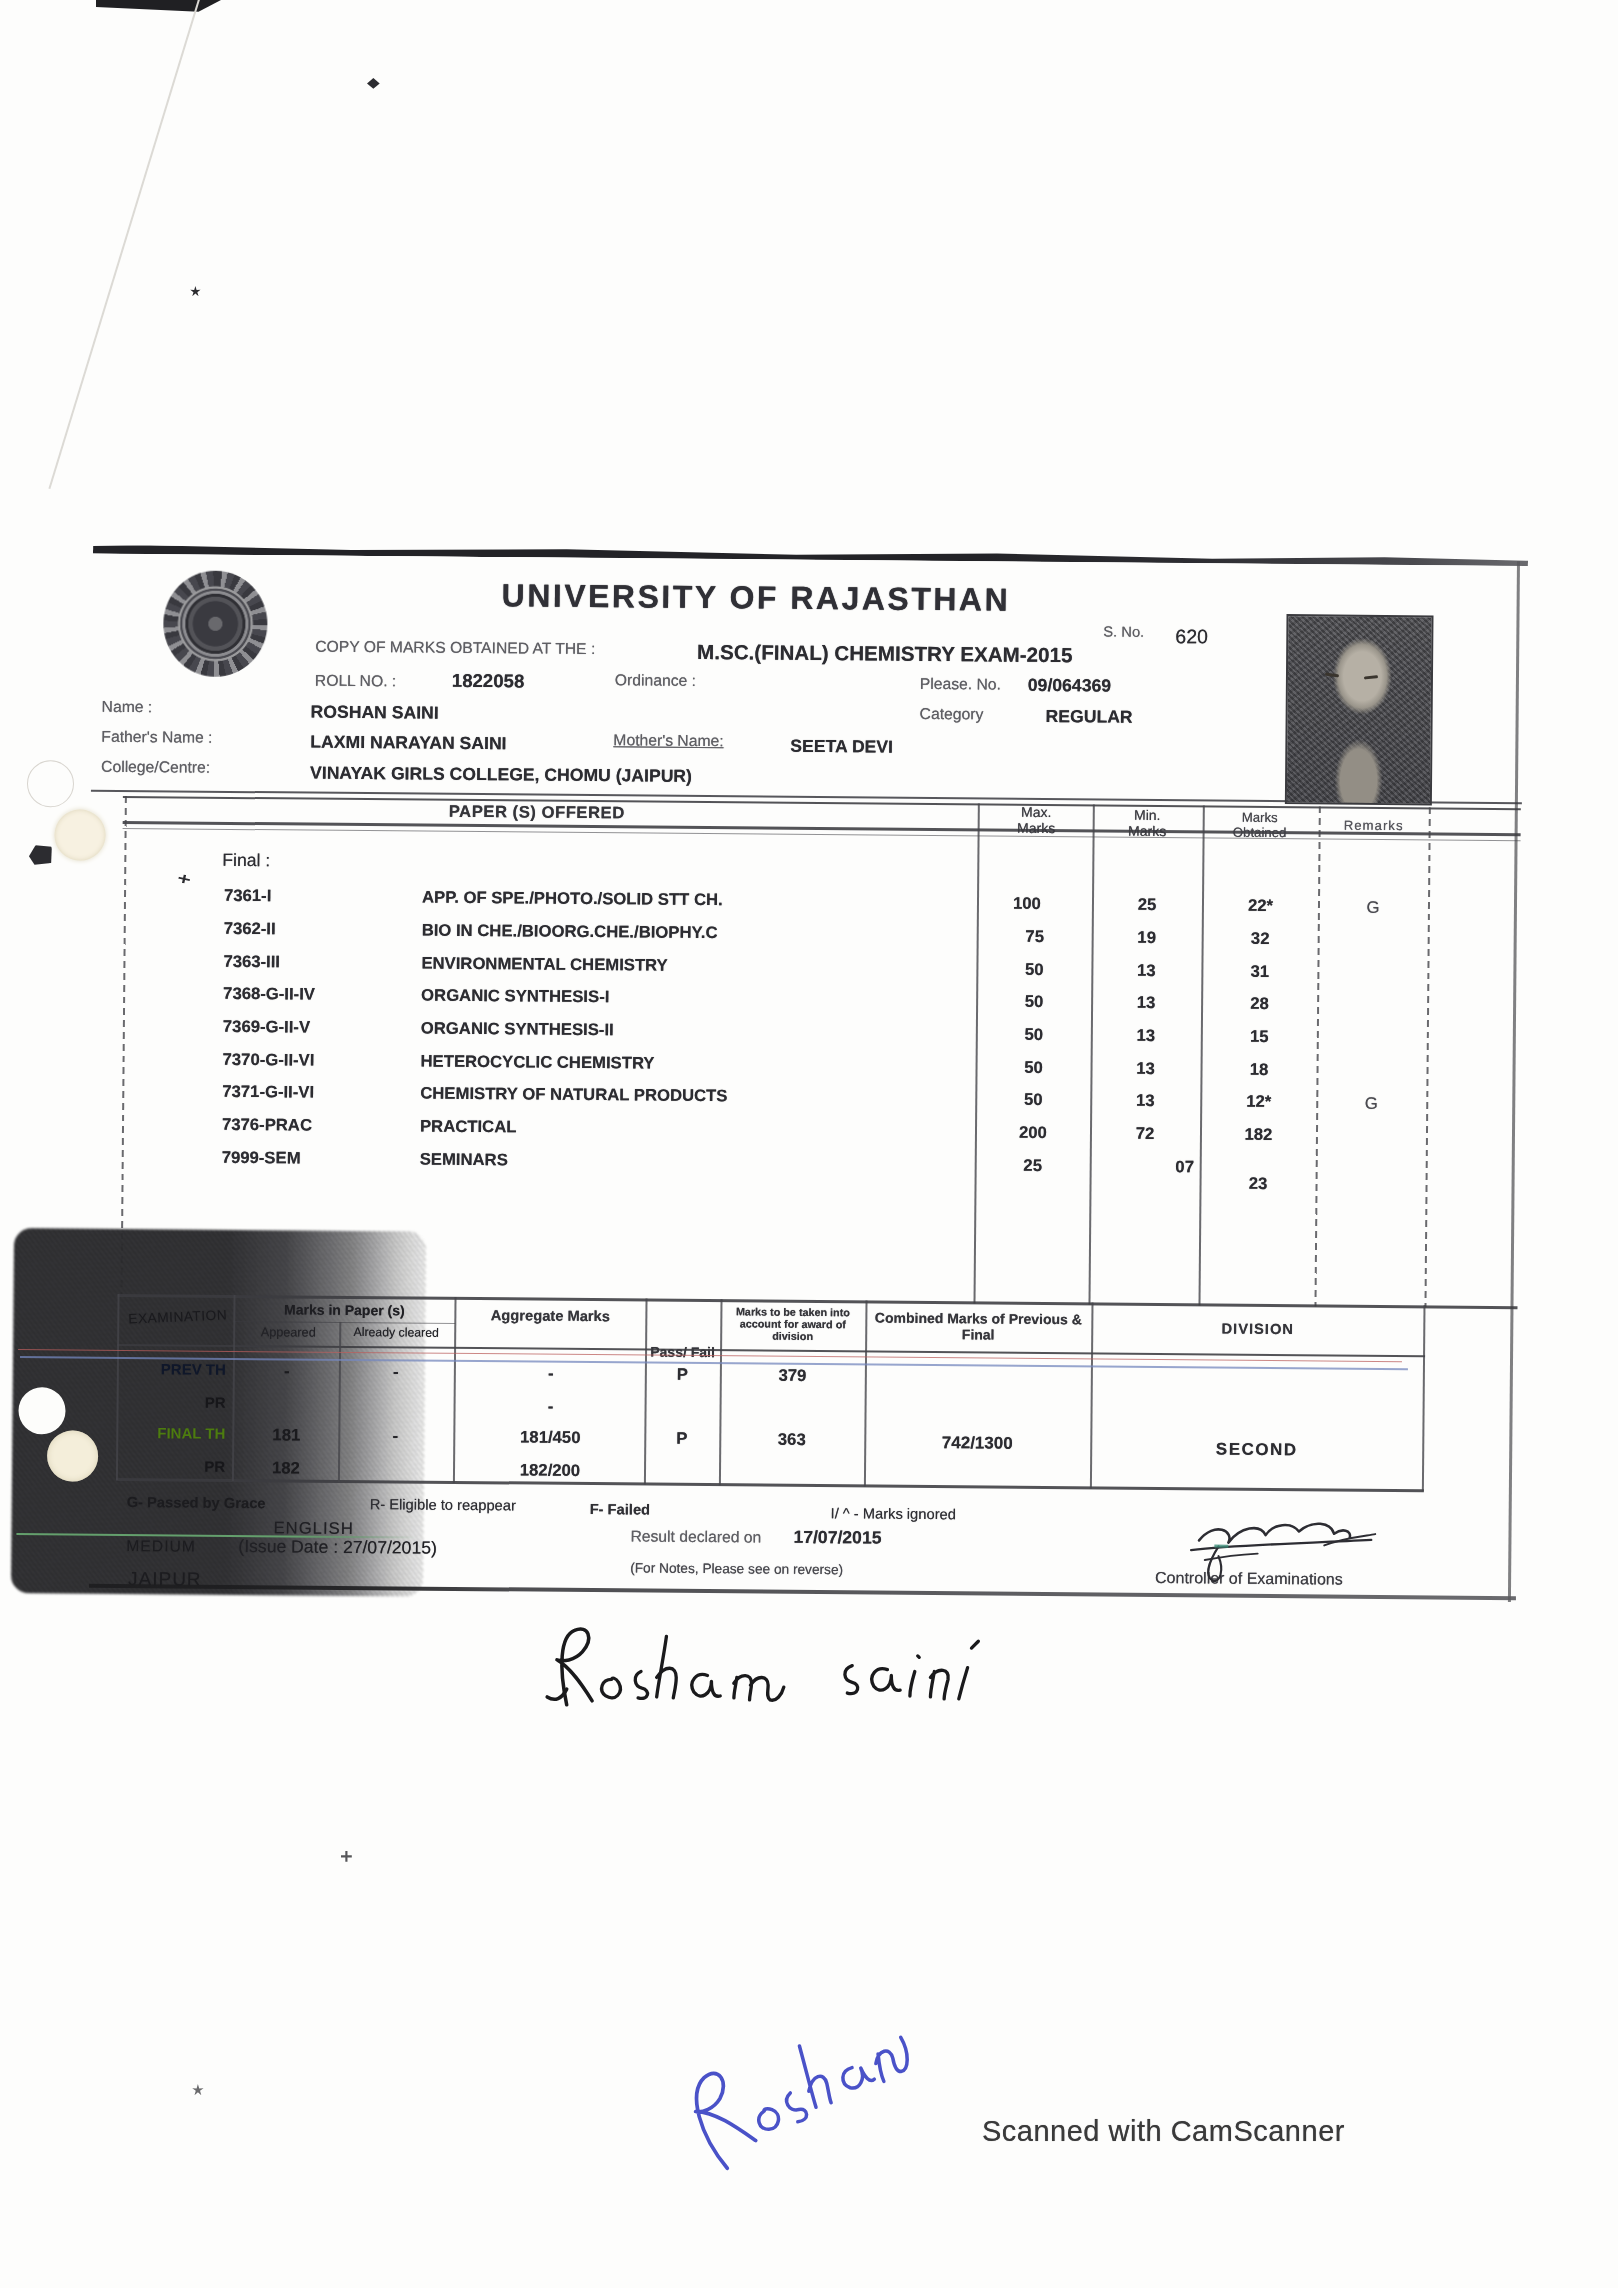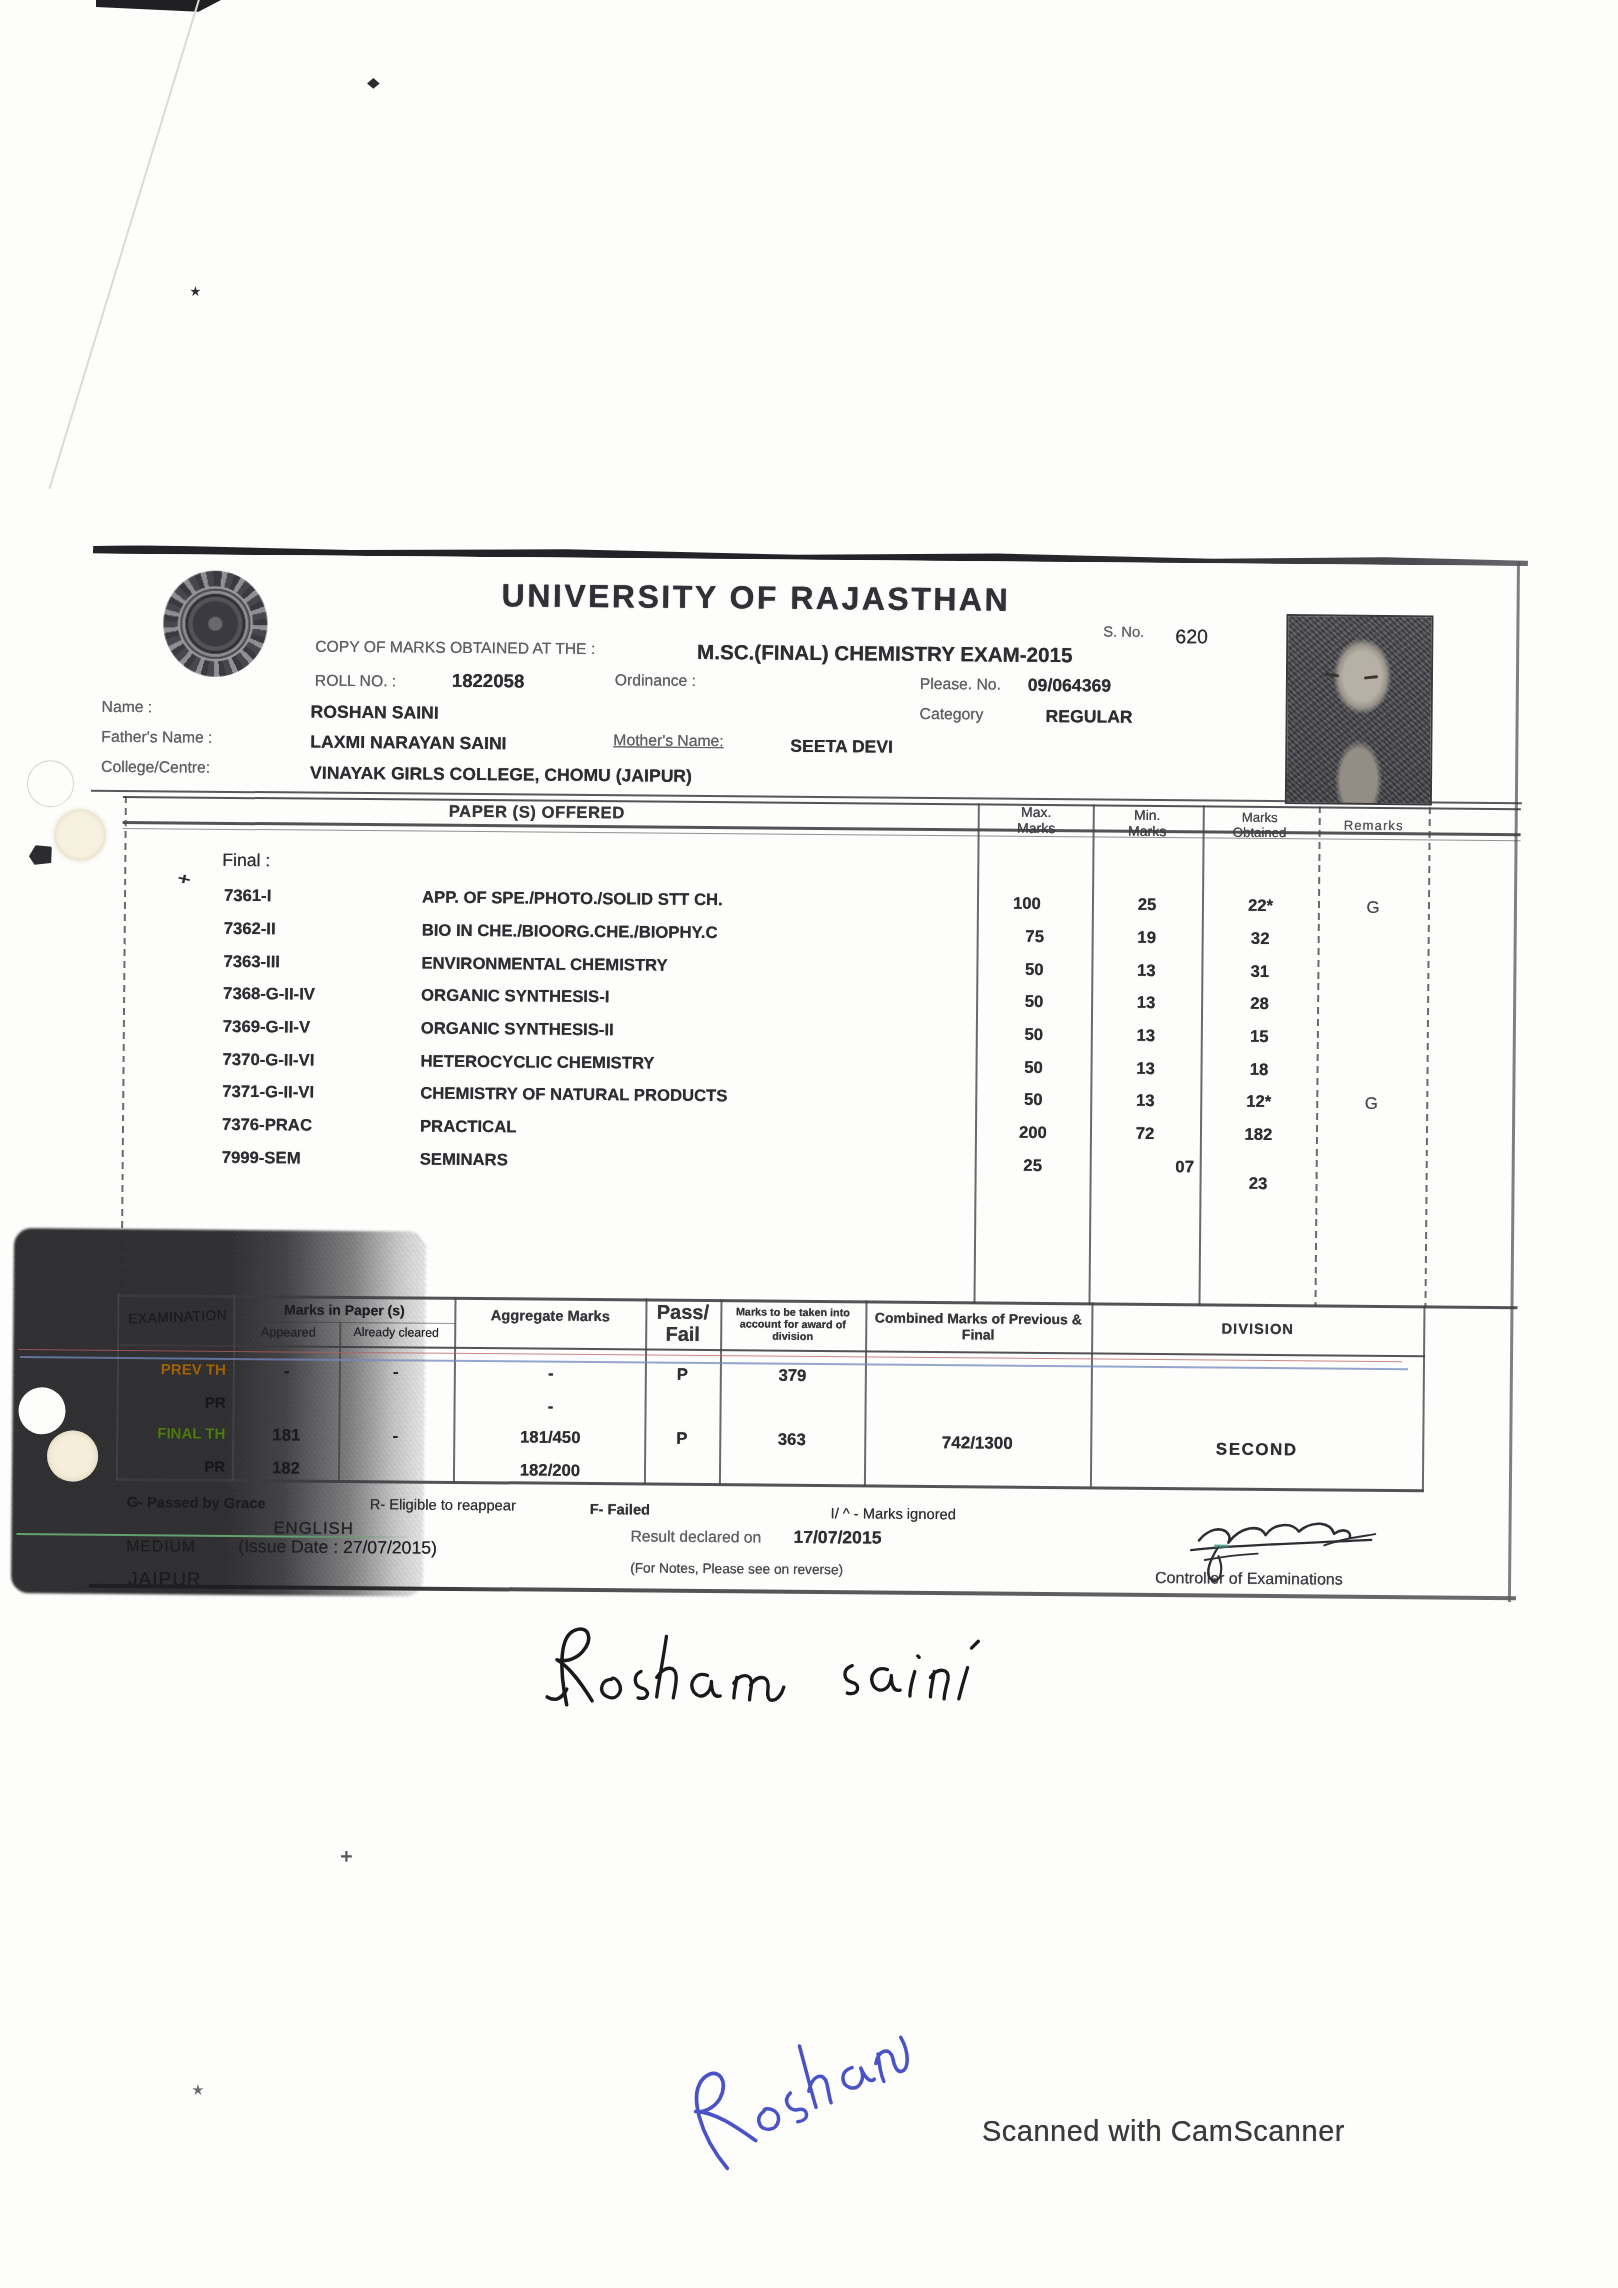--- a/index.html
+++ b/index.html
@@ -215,28 +215,28 @@
     <div class="vline overblob" style="left:727px;top:1294px;height:186px;"></div>
     <div class="vline overblob" style="left:872px;top:1294px;height:186px;"></div>
     <div class="vline overblob" style="left:1098px;top:1294px;height:186px;"></div>
     <div class="vline overblob" style="left:1430px;top:1294px;height:186px;"></div>
 
     <div class="txt overblob" style="left:135px;top:1309px;font-size:13.7px;color:#1a1a1d;transform:rotate(-3deg);letter-spacing:0.5px;">EXAMINATION</div>
     <div class="txt th ctr overblob" style="left:245px;top:1301px;width:212px;font-size:14px;color:#1e1e22;">Marks in Paper (s)</div>
     <div class="txt ctr overblob" style="left:247px;top:1324px;width:96px;font-size:12.7px;color:#232327;">Appeared</div>
     <div class="txt ctr overblob" style="left:348px;top:1324px;width:110px;font-size:12.3px;color:#232327;">Already cleared</div>
     <div class="txt th ctr" style="left:469px;top:1304px;width:176px;font-size:14.7px;">Aggregate Marks</div>
-    <div class="txt th ctr" style="left:657px;top:1296px;width:65px;font-size:20px;">Pass/ Fail</div>
+    <div class="txt th ctr" style="left:657px;top:1340px;width:65px;font-size:14px;">Pass/ Fail</div>
     <div class="txt th ctr" style="left:731px;top:1300px;width:137px;font-size:10.8px;font-weight:700;">Marks to be taken into account for award of division</div>
     <div class="txt th ctr" style="left:877px;top:1304px;width:216px;font-size:14px;">Combined Marks of Previous &amp; Final</div>
     <div class="txt th ctr" style="left:1103px;top:1311px;width:323px;font-size:14.7px;letter-spacing:1px;">DIVISION</div>
 
     <div id="summary-rows">
         <div>
-          <div class="num overblob" style="left: 129px; top: 1360px; width: 104px; text-align: right; font-size: 15px; color: #a16207;">PREV TH</div>
+          <div class="num overblob" style="left: 129px; top: 1360px; width: 104px; text-align: right; font-size: 15px; color: #0f172a;">PREV TH</div>
           <div class="num overblob" style="left: 245px; top: 1360px; width: 98px; color: rgb(27, 27, 30);">-</div>
           <div class="num overblob" style="left: 348px; top: 1360px; width: 110px; color: rgb(38, 38, 42);">-</div>
           <div class="num overblob" style="left: 467px; top: 1360px; width: 182px;">-</div>
           <div class="num overblob" style="left: 654px; top: 1360px; width: 71px;">P</div>
           <div class="num overblob" style="left: 729px; top: 1360px; width: 141px;">379</div>
         </div>
         <div>
           <div class="num overblob" style="left: 129px; top: 1393px; width: 104px; text-align: right; font-size: 15px; color: rgb(23, 23, 26);">PR</div>
           <div class="num overblob" style="left: 467px; top: 1393px; width: 182px;">-</div>
         </div>

